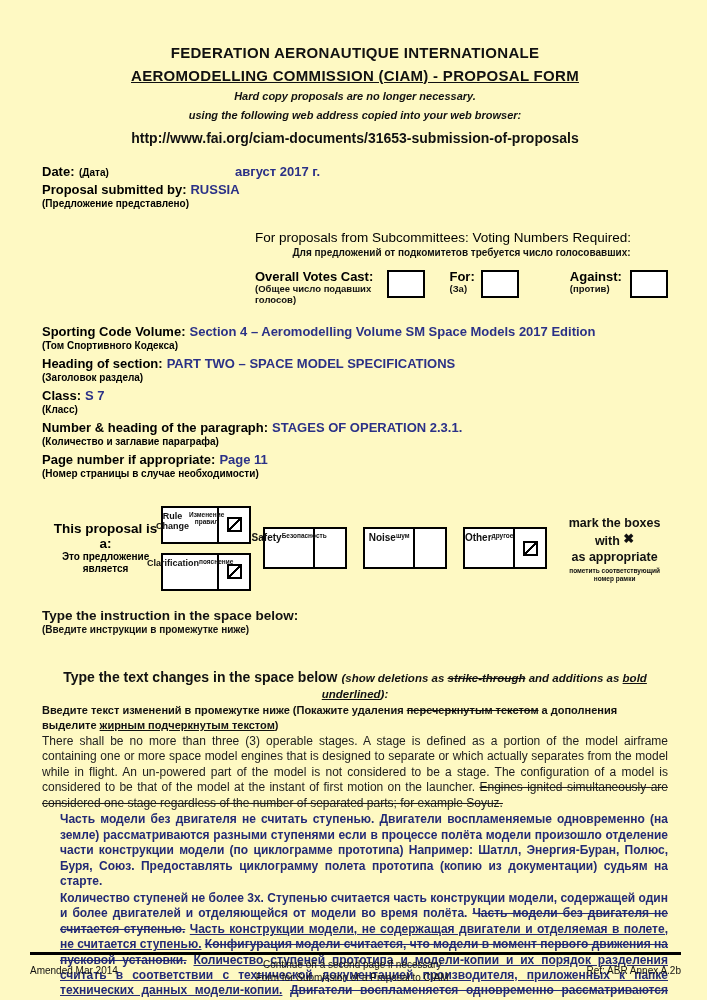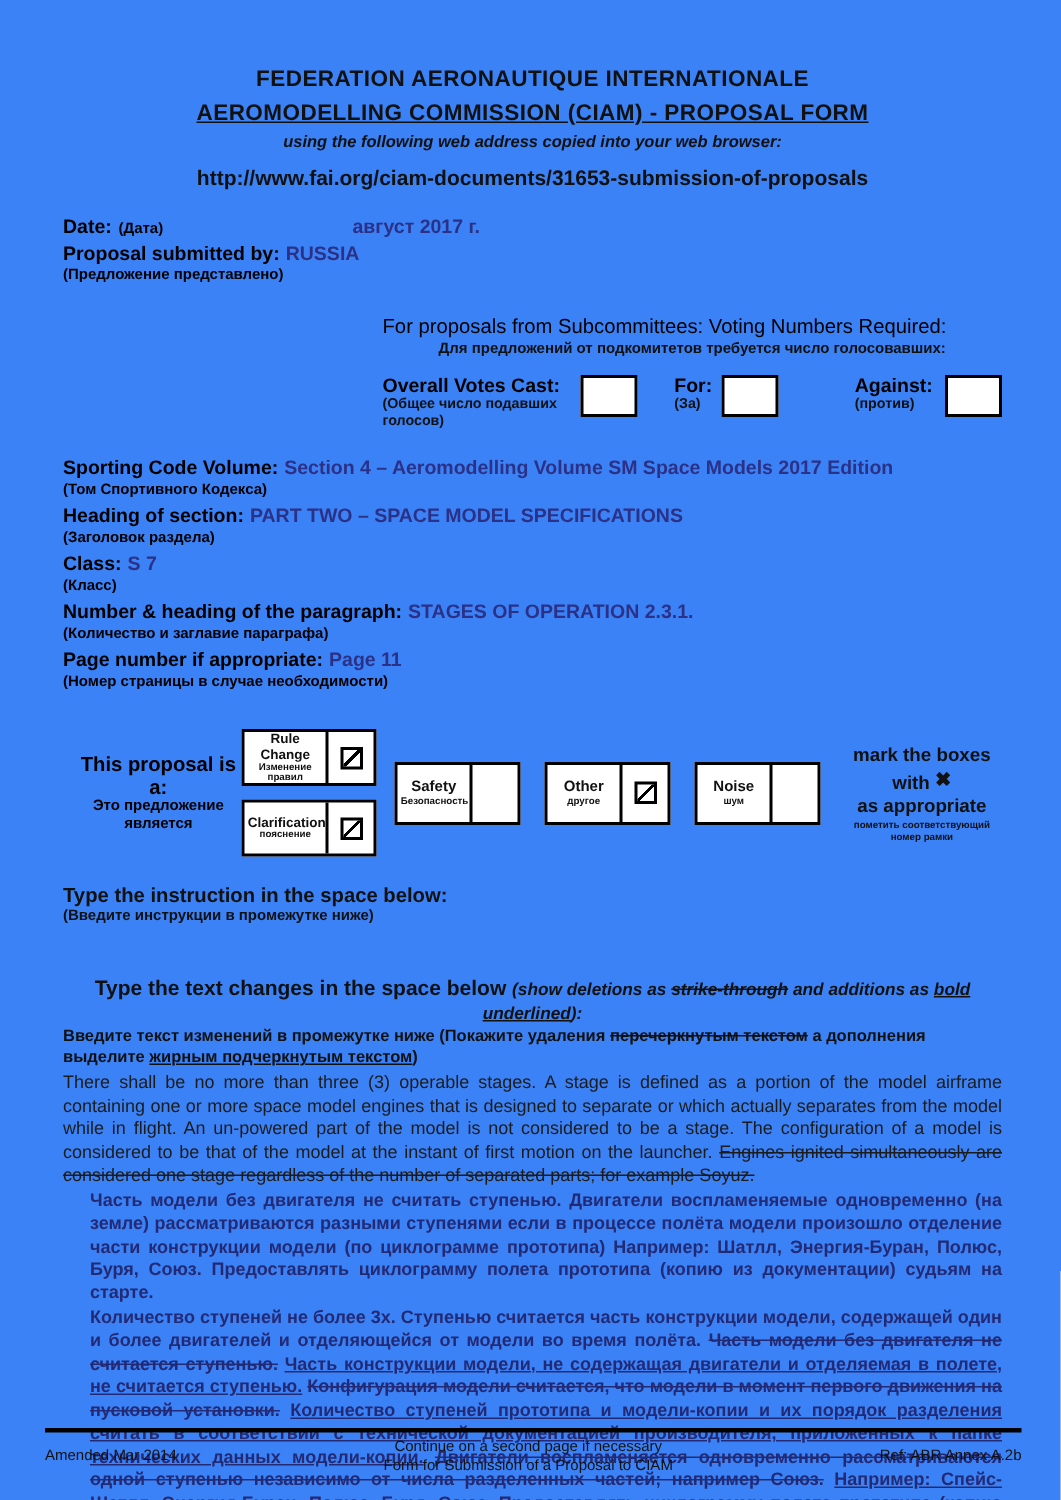--- a/index.html
+++ b/index.html
@@ -1,18 +1,18 @@
 <!DOCTYPE html>
 <html><head>
 <meta charset="utf-8">
 <style>
   * { margin:0; padding:0; box-sizing:border-box; }
   html,body { background:#e8e8e8; }
   .page {
-    width:707px; height:1000px; margin:0 auto; background:#3b82f6;
+    width:707px; height:1000px; margin:0 auto; background:#fef9c3;
     font-family:"Liberation Sans", sans-serif; color:#111;
     position:relative; padding:44px 39px 0 42px; overflow:hidden;
   }
   
   .hdr { text-align:center; }
   .hdr .t1 { font-size:15px; font-weight:bold; letter-spacing:.3px; }
   .hdr .t2 { font-size:15px; font-weight:bold; text-decoration:underline; letter-spacing:.3px; margin-top:6px; }
   .hdr .note { font-size:11px; font-weight:bold; font-style:italic; margin-top:6px; line-height:1.25; }
   .hdr .note2 { font-size:11px; font-weight:bold; font-style:italic; line-height:1.25; margin-top:5px; }
   .hdr .url { font-size:14px; font-weight:bold; margin-top:7px; }
@@ -37,21 +37,21 @@
   
   .codeblock { margin-top:16px; }
   .codeblock .field { margin-top:2px; }
   
   .ptype { display:flex; align-items:center; margin-top:22px; min-height:92px; }
   .pt-label { width:148px; padding-left:8px;text-align:center; }
   .pt-label .lbl { font-size:13.5px; }
   .pt-label .ru { font-size:10px; }
   .pt-stack { display:flex; flex-direction:column; gap:9px; margin-right:12px; }
   .ptbox { display:flex; border:2px solid #000; background:#fff; }
-  .ptbox .cell-l { width:56px; padding:3px 2px; text-align:center; border-right:2px solid #000; display:flex; flex-direction:column; justify-content:center; }
+  .ptbox .cell-l { width:56px; padding:3px 2px; text-align:center; border-right:2px solid #000; display:flex; flex-direction:row; justify-content:center; }
   .ptbox .cell-l .bl { font-size:9px; font-weight:bold; line-height:1.15; }
   .ptbox .cell-l .br { font-size:6.5px; font-weight:bold; line-height:1.15; }
   .ptbox .cell-c { width:30px; display:flex; align-items:center; justify-content:center; cursor:pointer; }
   .pt-stack .ptbox { height:38px; }
   .pt-row { display:flex; align-items:center; gap:16px; margin-right:14px; }
   .pt-row .ptbox { height:42px; }
   .pt-row .cell-l { width:50px; }
   .pt-row .cell-l .bl { font-size:10px; }
   .checkmark { display:none; width:15px; height:15px; border:2px solid #000;
     background:linear-gradient(135deg, transparent 43%, #000 43%, #000 57%, transparent 57%); }
@@ -81,20 +81,21 @@
   .footer .fc { font-size:10px; text-align:center; line-height:1.3; }
 </style>
 </head>
 <body>
 
 <div class="page">
 
   <div class="hdr">
     <div class="t1">FEDERATION AERONAUTIQUE INTERNATIONALE</div>
     <div class="t2">AEROMODELLING  COMMISSION  (CIAM) - PROPOSAL FORM</div>
+    <div class="note">Hard copy proposals are no longer necessary.</div>
     <div class="note2">
       <div>using the following web address copied into your web browser:</div>
     </div>
     <div class="url">http://www.fai.org/ciam-documents/31653-submission-of-proposals</div>
   </div>
 
   <div class="meta">
     <div class="date-row">
       <span class="lblwrap"><span class="lbl">Date:</span>
       <span class="ru">(Дата)</span></span><span class="val">август 2017 г.</span>
@@ -185,34 +186,34 @@
         <div class="cell-l">
           <div class="bl">Safety</div>
           <div class="br">Безопасность</div>
         </div>
         <div class="cell-c">
           
         </div>
       </div>
       <div class="ptbox">
         <div class="cell-l">
+          <div class="bl">Noise</div>
+          <div class="br">шум</div>
+        </div>
+        <div class="cell-c">
+          
+        </div>
+      </div>
+      <div class="ptbox">
+        <div class="cell-l">
           <div class="bl">Other</div>
           <div class="br">другое</div>
         </div>
         <div class="cell-c">
           <span class="checkmark checked"></span>
-        </div>
-      </div>
-      <div class="ptbox">
-        <div class="cell-l">
-          <div class="bl">Noise</div>
-          <div class="br">шум</div>
-        </div>
-        <div class="cell-c">
-          
         </div>
       </div>
     </div>
     <div class="pt-note">
       <div class="m1"><span>mark the boxes with</span> <span class="x">✖</span></div>
       <div class="m2">as appropriate</div>
       <div class="m3">пометить  соответствующий номер рамки</div>
     </div>
   </div>
 

